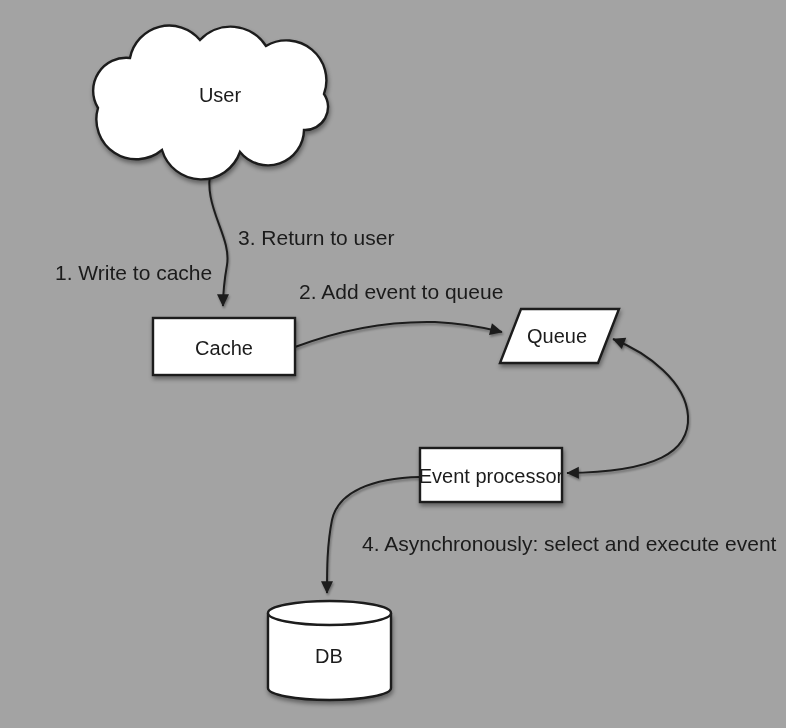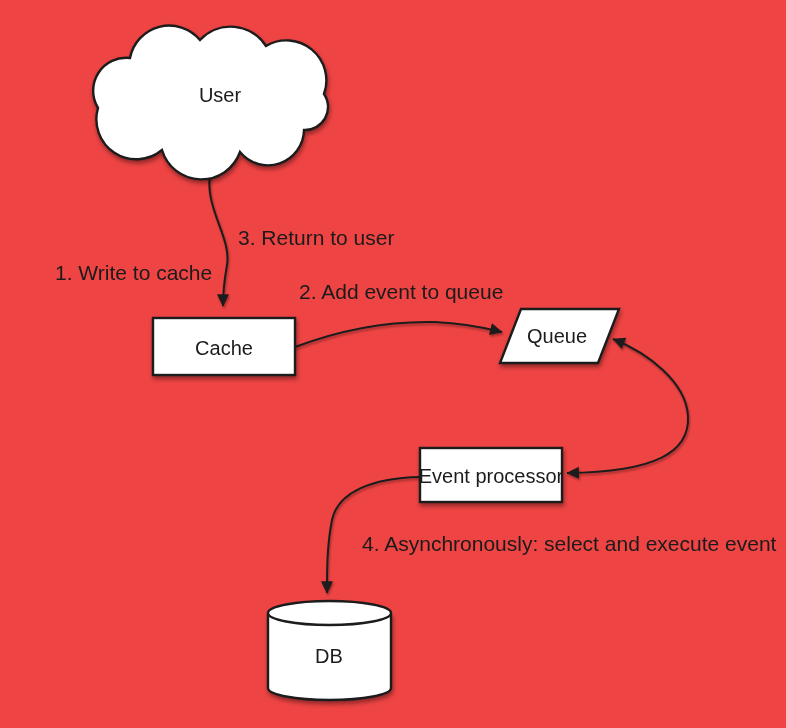--- a/index.html
+++ b/index.html
@@ -4,21 +4,21 @@
 <style>
   html, body {
     margin: 0;
     padding: 0;
     background: #ffffff;
   }
   .stage {
     position: relative;
     width: 786px;
     height: 728px;
-    background: #ef4444;
+    background: #a3a3a3;
     overflow: hidden;
     font-family: "Liberation Sans", sans-serif;
   }
   svg { display: block; }
   .shape {
     fill: #ffffff;
     stroke: #1c1c1c;
     stroke-width: 2.4;
     filter: drop-shadow(1.5px 3.5px 2px rgba(0,0,0,0.40));
   }

